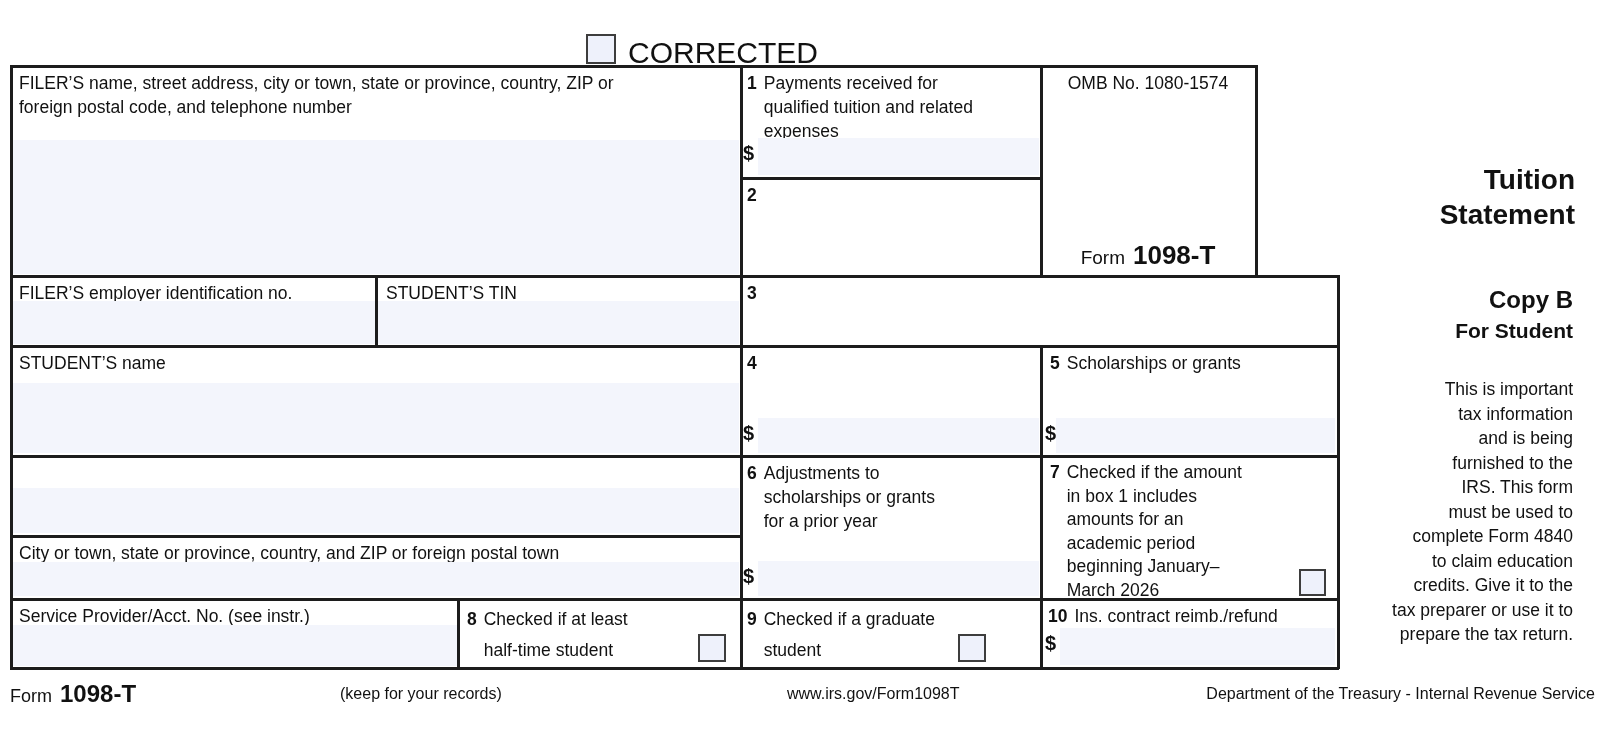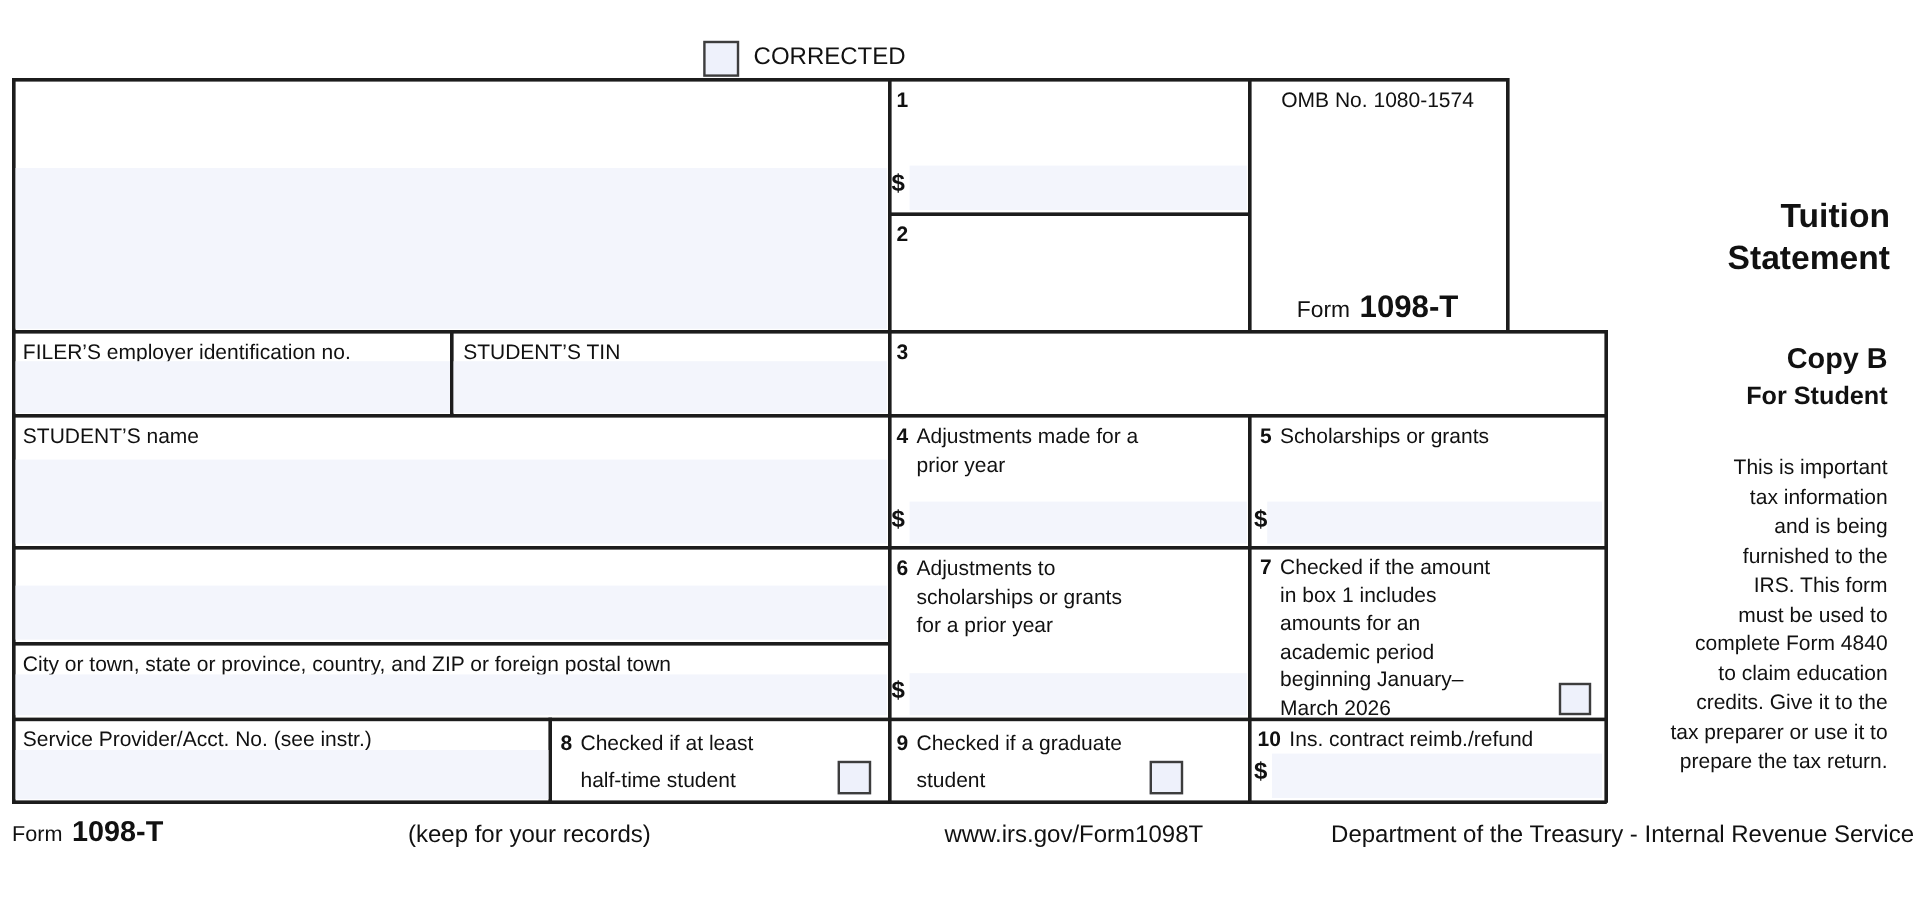--- a/index.html
+++ b/index.html
@@ -22,24 +22,24 @@
   .center{text-align:center;}
   .right{text-align:right;}
   .year{font-size:58px;font-weight:bold;letter-spacing:1px;}
   .yr-outline{color:#fff;-webkit-text-stroke:2.4px #151515;}
   .omb-form-word{font-size:19px;}
   .omb-form-num{font-size:26px;font-weight:bold;margin-left:8px;}
   .title{font-size:28px;font-weight:bold;line-height:35px;margin-top:31px;}
   .copyb{font-size:24px;font-weight:bold;}
   .forstudent{font-size:21px;font-weight:bold;}
   .instr{font-size:17.5px;line-height:24.5px;}
-  .corrected{font-size:20px;}
+  .corrected{font-size:30px;}
   .ft-small{font-size:18px;}
   .ft-big{font-size:24px;font-weight:bold;}
-  .ft{font-size:20px;}
+  .ft{font-size:16px;}
   .baseline{display:flex;align-items:baseline;}
 </style>
 </head>
 <body>
 
 <div id="form-canvas">
 
   <div class="cb" style="left:586px;top:34px;width:30px;height:30px;"></div>
   <div class="txt corrected" style="left:628px;top:36px;">CORRECTED</div>
 
@@ -53,24 +53,29 @@
   <div class="line" style="left:10px;top:667px;width:1329px;height:2.5px;"></div>
   <div class="line" style="left:10px;top:65px;width:2.5px;height:604px;"></div>
   <div class="line" style="left:375px;top:275px;width:2.5px;height:72px;"></div>
   <div class="line" style="left:457px;top:598px;width:2.5px;height:71px;"></div>
   <div class="line" style="left:740px;top:65px;width:2.5px;height:604px;"></div>
   <div class="line" style="left:1040px;top:65px;width:2.5px;height:212px;"></div>
   <div class="line" style="left:1040px;top:345px;width:2.5px;height:324px;"></div>
   <div class="line" style="left:1255px;top:65px;width:2.5px;height:212px;"></div>
   <div class="line" style="left:1337px;top:275px;width:2.5px;height:394px;"></div>
 
+  <div class="txt lbl prewrap" style="left:19px;top:71px;width:712px;">FILER’S name, street address, city or town, state or province, country, ZIP or
+foreign postal code, and telephone number</div>
   <div class="field" style="left:13px;top:140px;width:726px;height:134px;"></div>
 
   <div class="txt lbl boxlabel" style="left:747px;top:71px;width:285px;">
     <span class="num">1</span>
+    <span class="prewrap">Payments received for
+qualified tuition and related
+expenses</span>
   </div>
   <div class="field" style="left:758px;top:138px;width:281px;height:37px;"></div>
   <div class="dollar" style="left:743px;top:142px;">$</div>
 
   <div class="txt lbl num" style="left:747px;top:183px;">2</div>
 
   <div class="txt lbl center" style="left:1044px;top:71px;width:208px;">OMB No. 1080-1574</div>
   <div class="txt baseline" style="left:1044px;top:240px;width:208px;justify-content:center;">
     <span class="omb-form-word">Form</span>
     <span class="omb-form-num">1098-T</span>
@@ -83,22 +88,20 @@
   <div class="field" style="left:13px;top:301px;width:362px;height:43px;"></div>
   <div class="txt lbl" style="left:386px;top:281px;">STUDENT’S TIN</div>
   <div class="field" style="left:378px;top:301px;width:361px;height:43px;"></div>
   <div class="txt lbl num" style="left:747px;top:281px;">3</div>
 
   <div class="txt lbl" style="left:19px;top:351px;">STUDENT’S name</div>
   <div class="field" style="left:13px;top:383px;width:726px;height:70px;"></div>
 
   <div class="txt lbl boxlabel" style="left:747px;top:351px;width:270px;">
     <span class="num">4</span>
-    <span class="prewrap">Adjustments made for a
-prior year</span>
   </div>
   <div class="field" style="left:758px;top:418px;width:281px;height:35px;"></div>
   <div class="dollar" style="left:743px;top:422px;">$</div>
 
   <div class="txt lbl boxlabel" style="left:1050px;top:351px;width:280px;">
     <span class="num">5</span>
     <span class="prewrap">Scholarships or grants</span>
   </div>
   <div class="field" style="left:1056px;top:418px;width:279px;height:35px;"></div>
   <div class="dollar" style="left:1045px;top:422px;">$</div>

